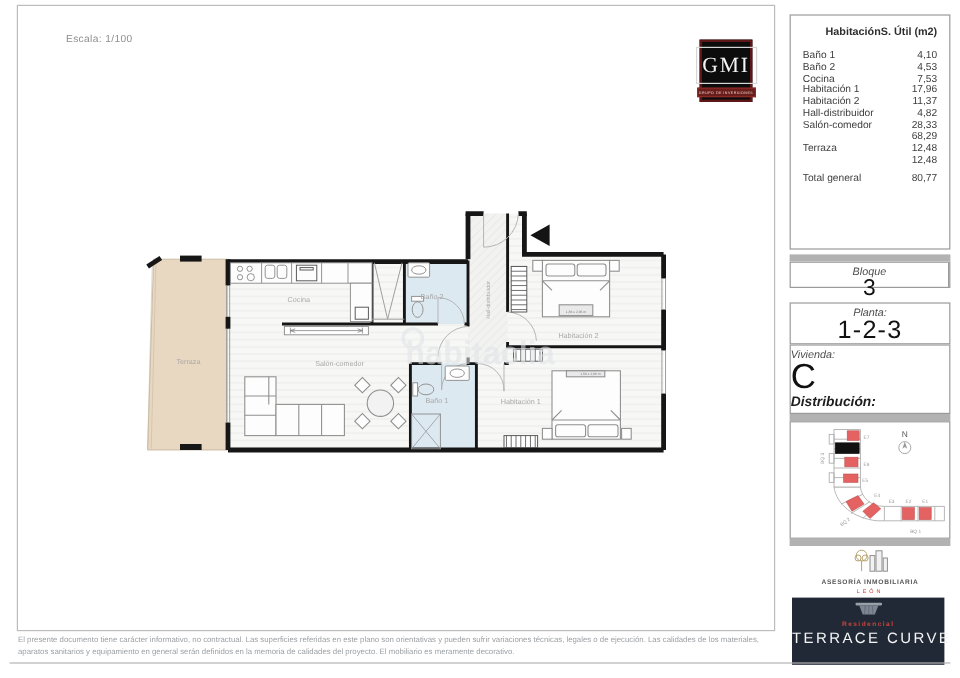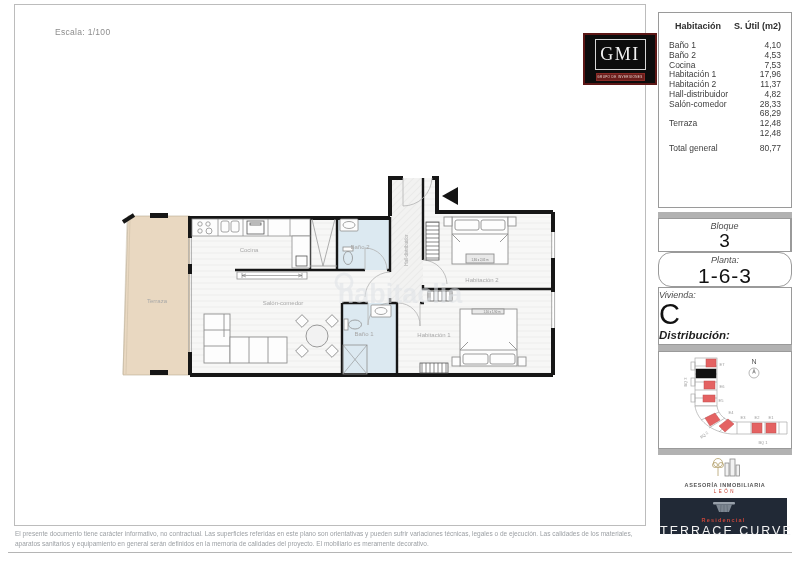--- a/index.html
+++ b/index.html
@@ -2,60 +2,60 @@
 <html><head>
 <meta charset="utf-8">
 <style>
   html,body{margin:0;padding:0;background:#fff;}
   .page{position:relative;width:800px;height:565px;background:#ffffff;overflow:hidden;
         font-family:"Liberation Sans",sans-serif;}
   .frame{position:absolute;left:14px;top:4px;width:630px;height:520px;border:1px solid #bcbcbc;}
   .escala{position:absolute;left:55px;top:27px;font-size:8.5px;color:#8d8d8d;letter-spacing:.3px;text-align:right;}
 
   
-  .gmi{position:absolute;left:583px;top:33px;width:74px;height:52px;background:#0c0c0c;
+  .gmi{position:absolute;left:583px;top:33px;width:44px;height:52px;background:#0c0c0c;
        border:2px solid #5c1716;box-sizing:border-box;display:flex;flex-direction:column;align-items:center;}
   .gmi-inner{margin-top:4px;width:49px;height:29px;border:1px solid #d6d6d6;color:#f3f3f3;
        font-family:"Liberation Serif",serif;font-size:18px;letter-spacing:1.5px;
        display:flex;align-items:center;justify-content:center;}
   .gmi-strip{margin-top:3px;width:49px;height:8px;background:#6b1d1b;border:1px solid #8a2a26;
        box-sizing:border-box;color:#e8d9d4;font-size:3px;letter-spacing:.4px;display:flex;
        align-items:center;justify-content:center;white-space:nowrap;overflow:hidden;}
 
   
   .sbox{position:absolute;left:658px;width:134px;border:1px solid #9a9a9a;box-sizing:border-box;background:#fff;}
   .gbar{position:absolute;left:658px;width:134px;height:6px;background:#b2b2b2;}
 
   .tbox{top:12px;height:196px;}
-  .t-head{display:flex;justify-content:space-between;padding:8px 10px 0 16px;
+  .t-head{display:flex;justify-content:flex-end;padding:8px 10px 0 16px;
           font-size:9px;font-weight:bold;color:#2e2e2e;}
   .t-rows{padding:9px 10px 0 10px;}
   .t-row{display:flex;justify-content:space-between;font-size:8.5px;color:#3d3d3d;height:9.8px;align-items:center;}
   .t-row.total{margin-top:5px;}
 
-  .bebox{top:218px;height:34px;display:flex;}
+  .bebox{top:218px;height:22px;display:flex;}
   .be-cell{flex:1;text-align:center;}
   .be-cell:first-child{border-right:1px solid #9a9a9a;}
   .s-label{font-style:italic;font-size:9px;color:#4d4d4d;padding-top:2px;}
   .be-num{font-size:19px;color:#111;line-height:1;}
 
-  .plbox{top:252px;height:35px;text-align:center;border-radius:13px;}
+  .plbox{top:252px;height:35px;text-align:center;}
   .pl-val{font-size:21px;color:#111;line-height:1;letter-spacing:1px;}
 
   .vivbox{top:287px;height:58px;}
   .viv-val{font-size:29px;color:#111;line-height:1;}
   .dist-label{font-style:italic;font-weight:bold;font-size:11.5px;color:#1e1e1e;margin-top:0;}
 
   .kpbox{top:351px;height:98px;}
 
   .asesoria{position:absolute;left:658px;top:456px;width:134px;height:41px;text-align:center;}
   .ases-l1{font-size:5.5px;font-weight:bold;color:#565656;letter-spacing:.6px;}
   .ases-l2{font-size:4.5px;color:#c0392b;letter-spacing:2.5px;margin-top:1px;}
 
-  .terrace{position:absolute;left:660px;top:498px;width:127px;height:36px;background:#212936;
+  .terrace{position:absolute;left:660px;top:498px;width:127px;height:56px;background:#212936;
            text-align:center;color:#fff;}
   .res{color:#c8453a;font-size:5.5px;font-weight:bold;letter-spacing:1.2px;margin-top:0px;}
   .tc{font-size:12.5px;letter-spacing:2px;margin-top:1px;color:#f4f4f4;white-space:nowrap;}
 
   .disclaimer{position:absolute;left:15px;top:529px;width:638px;font-size:6.5px;line-height:1.6;
               color:#9b9fa3;}
   .bottom-rule{position:absolute;left:8px;top:552px;width:784px;border-top:1px solid #b5b5b5;}
 
   .plan{position:absolute;left:120px;top:160px;}
   svg text{font-family:"Liberation Sans",sans-serif;}
@@ -296,21 +296,21 @@
 
   <div class="sbox bebox">
     <div class="be-cell">
       <div class="s-label">Bloque</div>
       <div class="be-num">3</div>
     </div>
   </div>
 
   <div class="sbox plbox">
     <div class="s-label">Planta:</div>
-    <div class="pl-val">1-6-3</div>
+    <div class="pl-val">1-2-3</div>
   </div>
 
   <div class="sbox vivbox">
     <div class="s-label">Vivienda:</div>
     <div class="viv-val">C</div>
     <div class="dist-label">Distribución:</div>
   </div>
 
   <div class="gbar" style="top:345px"></div>
 

